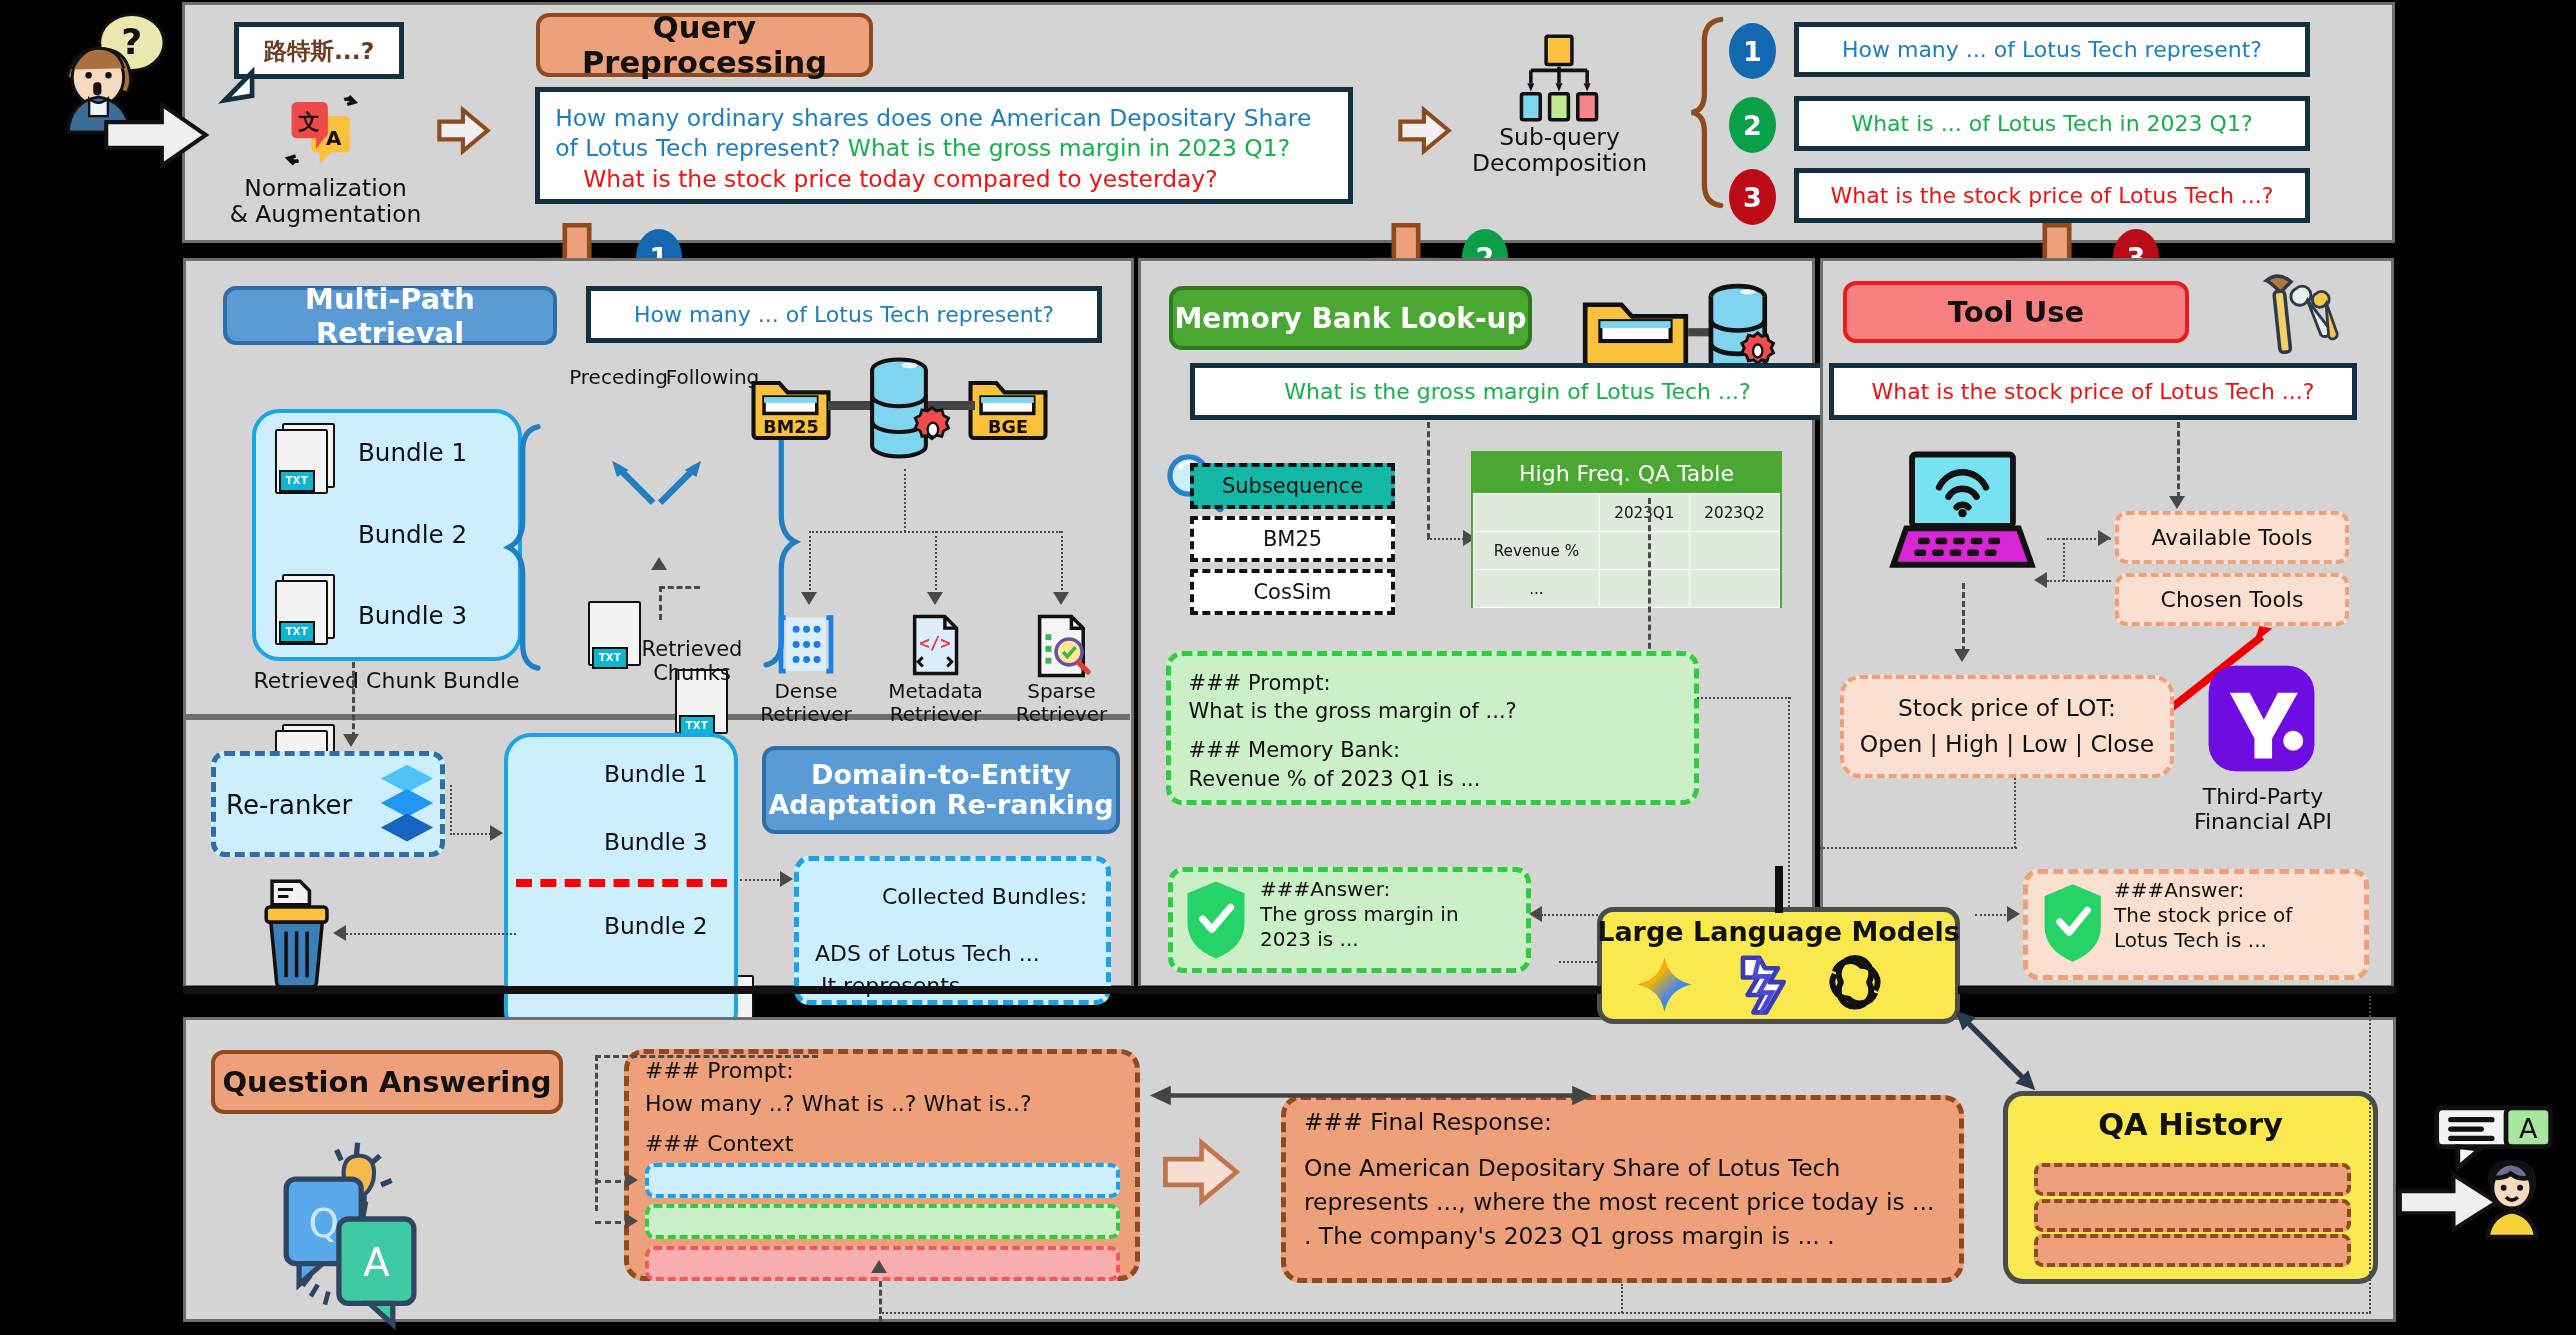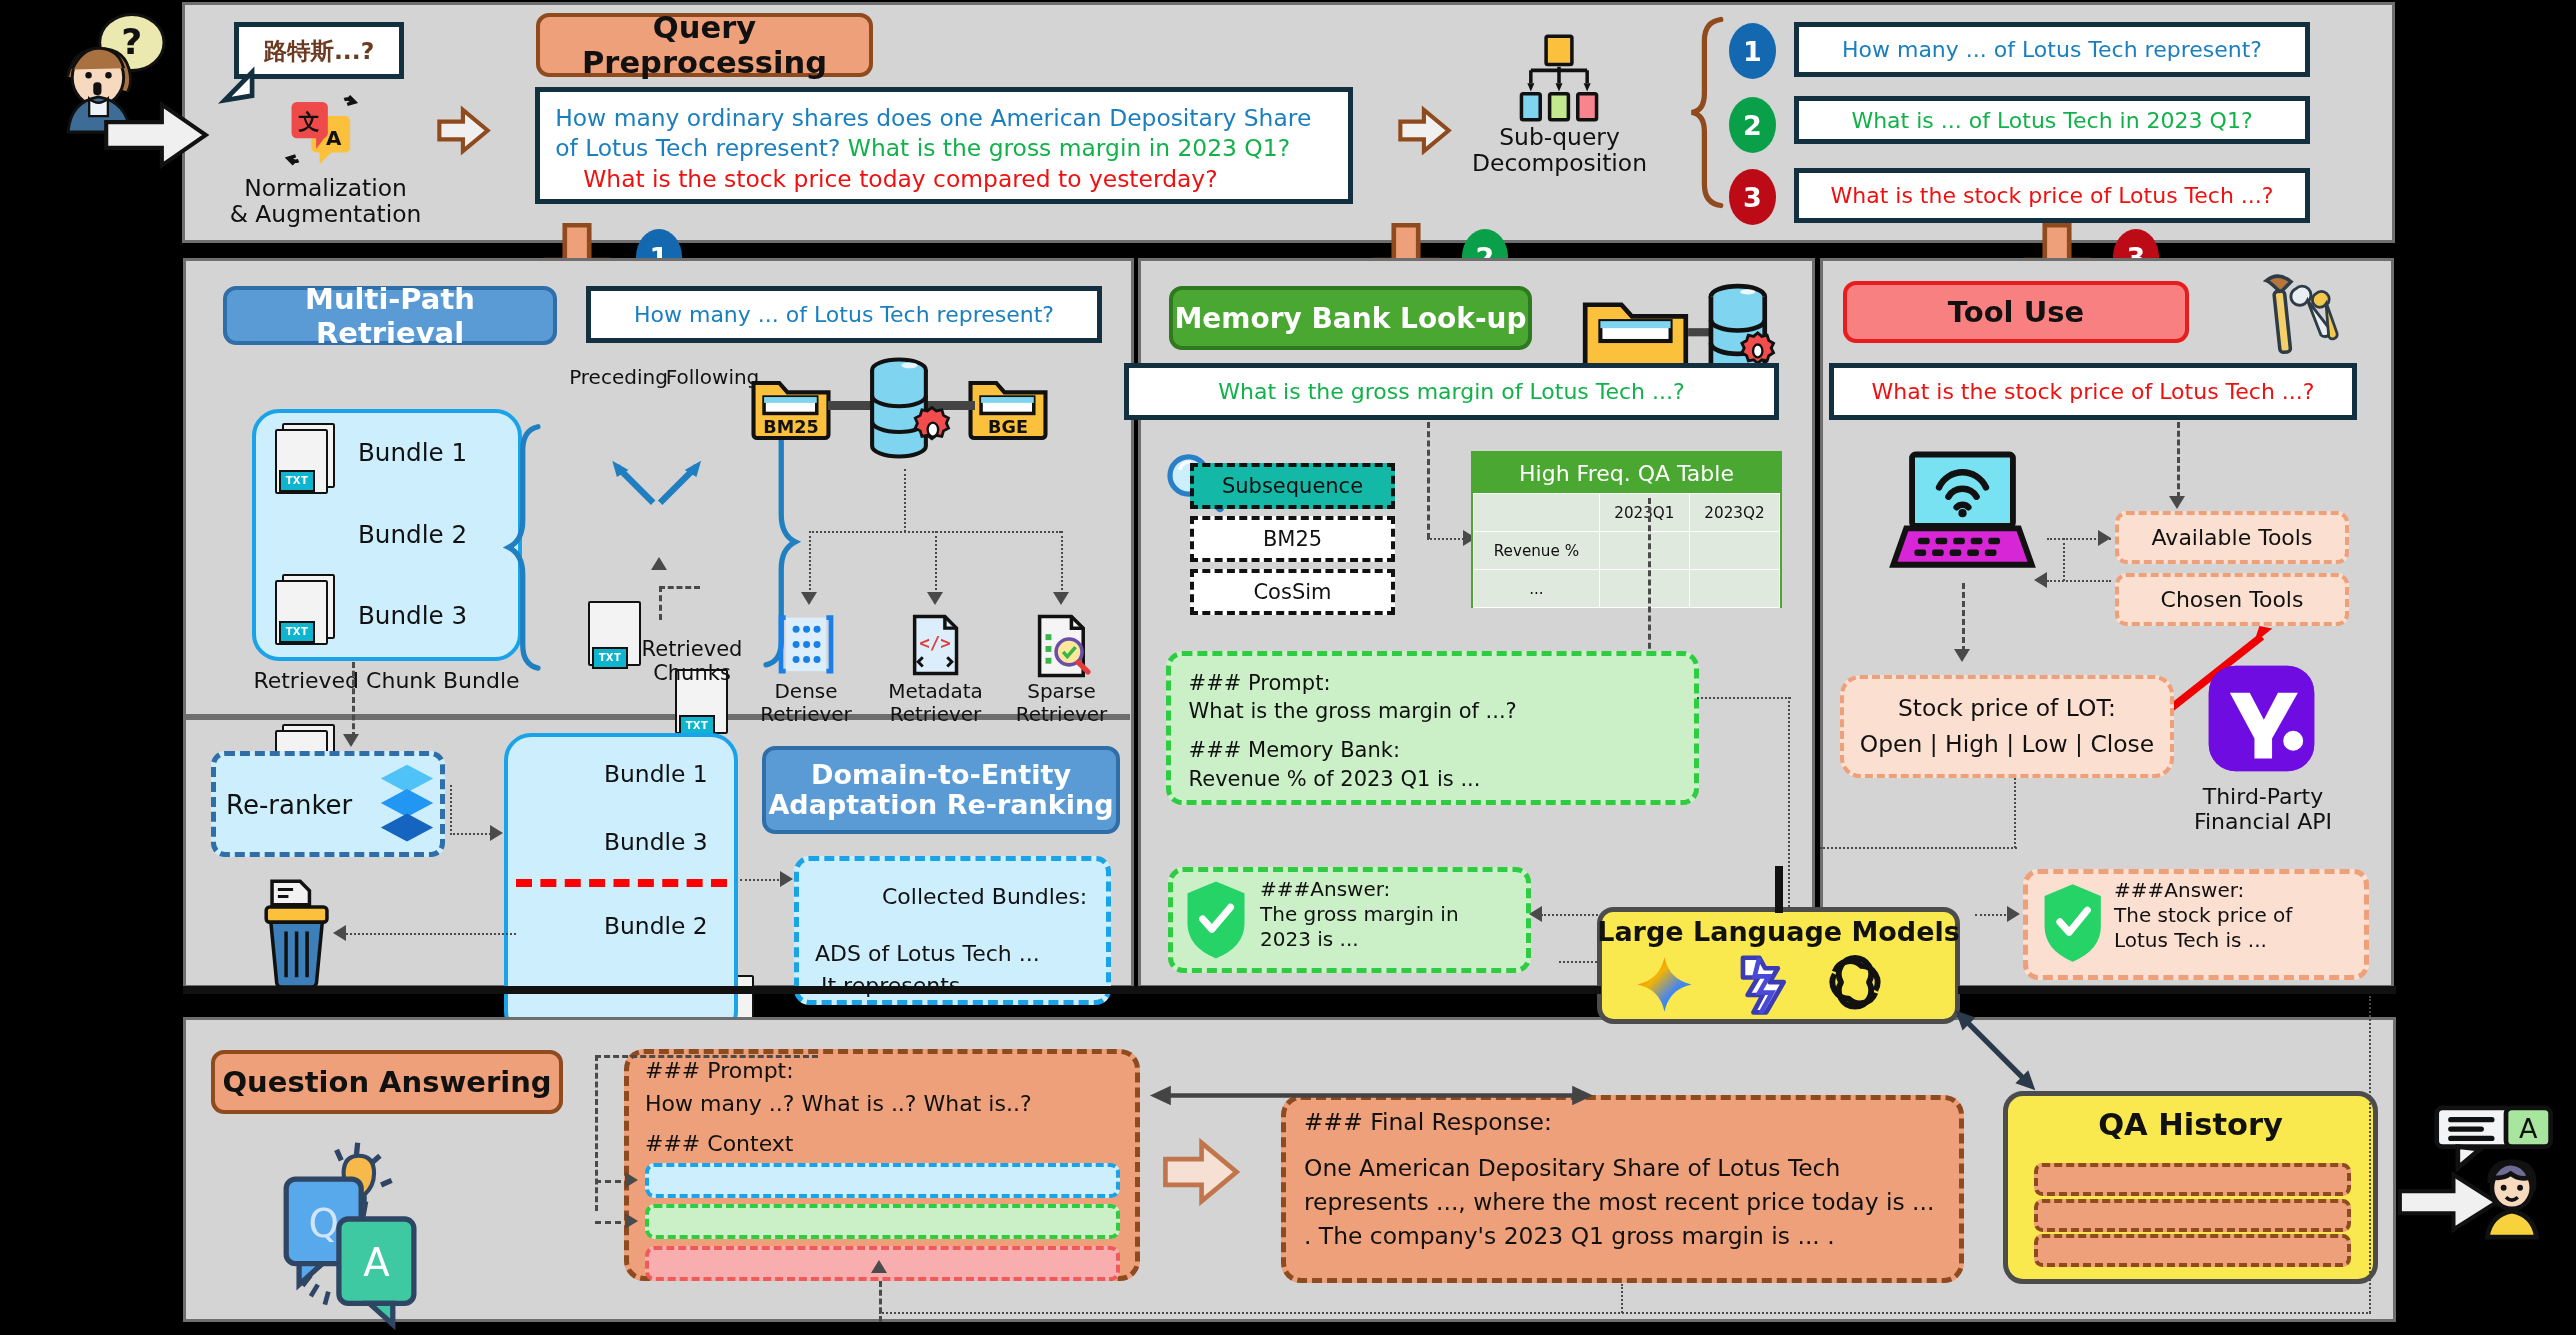--- a/index.html
+++ b/index.html
@@ -139,21 +139,21 @@
   <div class="abs circnum" style="left:1729px;top:23.4px;width:47px;height:56px;background:#1368b0;border-radius:50%;">
     <span>1</span>
     </div>
   <div class="abs qbox" style="left:1794px;top:22px;width:516px;height:55px;">
     <span style="font-size:22px;color:#1a7fbf;">How many ... of Lotus Tech represent?</span>
   </div>
 
   <div class="abs circnum" style="left:1729px;top:97px;width:47px;height:56px;background:#0aa04a;border-radius:50%;">
     <span>2</span>
     </div>
-  <div class="abs qbox" style="left:1794px;top:96px;width:516px;height:48px;">
+  <div class="abs qbox" style="left:1794px;top:96px;width:516px;height:55px;">
     <span style="font-size:22px;color:#12b24a;">What is ... of Lotus Tech in 2023 Q1?</span>
   </div>
 
   <div class="abs circnum" style="left:1729px;top:169px;width:47px;height:56px;background:#bc0b16;border-radius:50%;">
     <span>3</span>
     </div>
   <div class="abs qbox" style="left:1794px;top:168px;width:516px;height:55px;">
     <span style="font-size:22px;color:#ef1010;">What is the stock price of Lotus Tech ...?</span>
   </div>
 
@@ -436,21 +436,21 @@
       <path d="M229 66 a46 18 0 0 0 92 0" fill="none" stroke="#111" stroke-width="8"></path>
       <path d="M229 106 a46 18 0 0 0 92 0" fill="none" stroke="#111" stroke-width="8"></path>
       <ellipse cx="292" cy="18" rx="13" ry="4.5" fill="#fff" opacity=".85"></ellipse>
       <g transform="translate(284,108)">
         <path d="M18 -14 l7 -6 l7 6 l9 -2 l3 9 l8 5 l-4 8 l4 8 l-8 5 l-3 9 l-9 -2 l-7 6 l-7 -6 l-9 2 l-3 -9 l-8 -5 l4 -8 l-4 -8 l8 -5 l3 -9 z" fill="#f24c4c" stroke="#111" stroke-width="5"></path>
         <ellipse cx="25" cy="11" rx="8" ry="11" fill="#fff" stroke="#111" stroke-width="4"></ellipse>
       </g>
     </svg>
   </div>
 
-  <div class="abs qbox" style="left:1124px;top:363px;width:655px;height:57px;">
+  <div class="abs qbox" style="left:1190px;top:363px;width:655px;height:57px;">
     <span style="font-size:22px;color:#12b24a;">What is the gross margin of Lotus Tech ...?</span>
   </div>
 
   <div class="abs" style="left:1163px;top:451px;width:64px;height:64px;">
     <svg width="64" height="64" viewBox="0 0 110 110">
       <circle cx="44" cy="42" r="32" fill="#cdeefc" stroke="#2a7fc9" stroke-width="9"></circle>
       <path d="M28 32 a22 22 0 0 1 20 -14" stroke="#fff" stroke-width="6" fill="none"></path>
       <path d="M66 66 l32 32" stroke="#2a7fc9" stroke-width="14" stroke-linecap="round"></path>
     </svg>
   </div>

